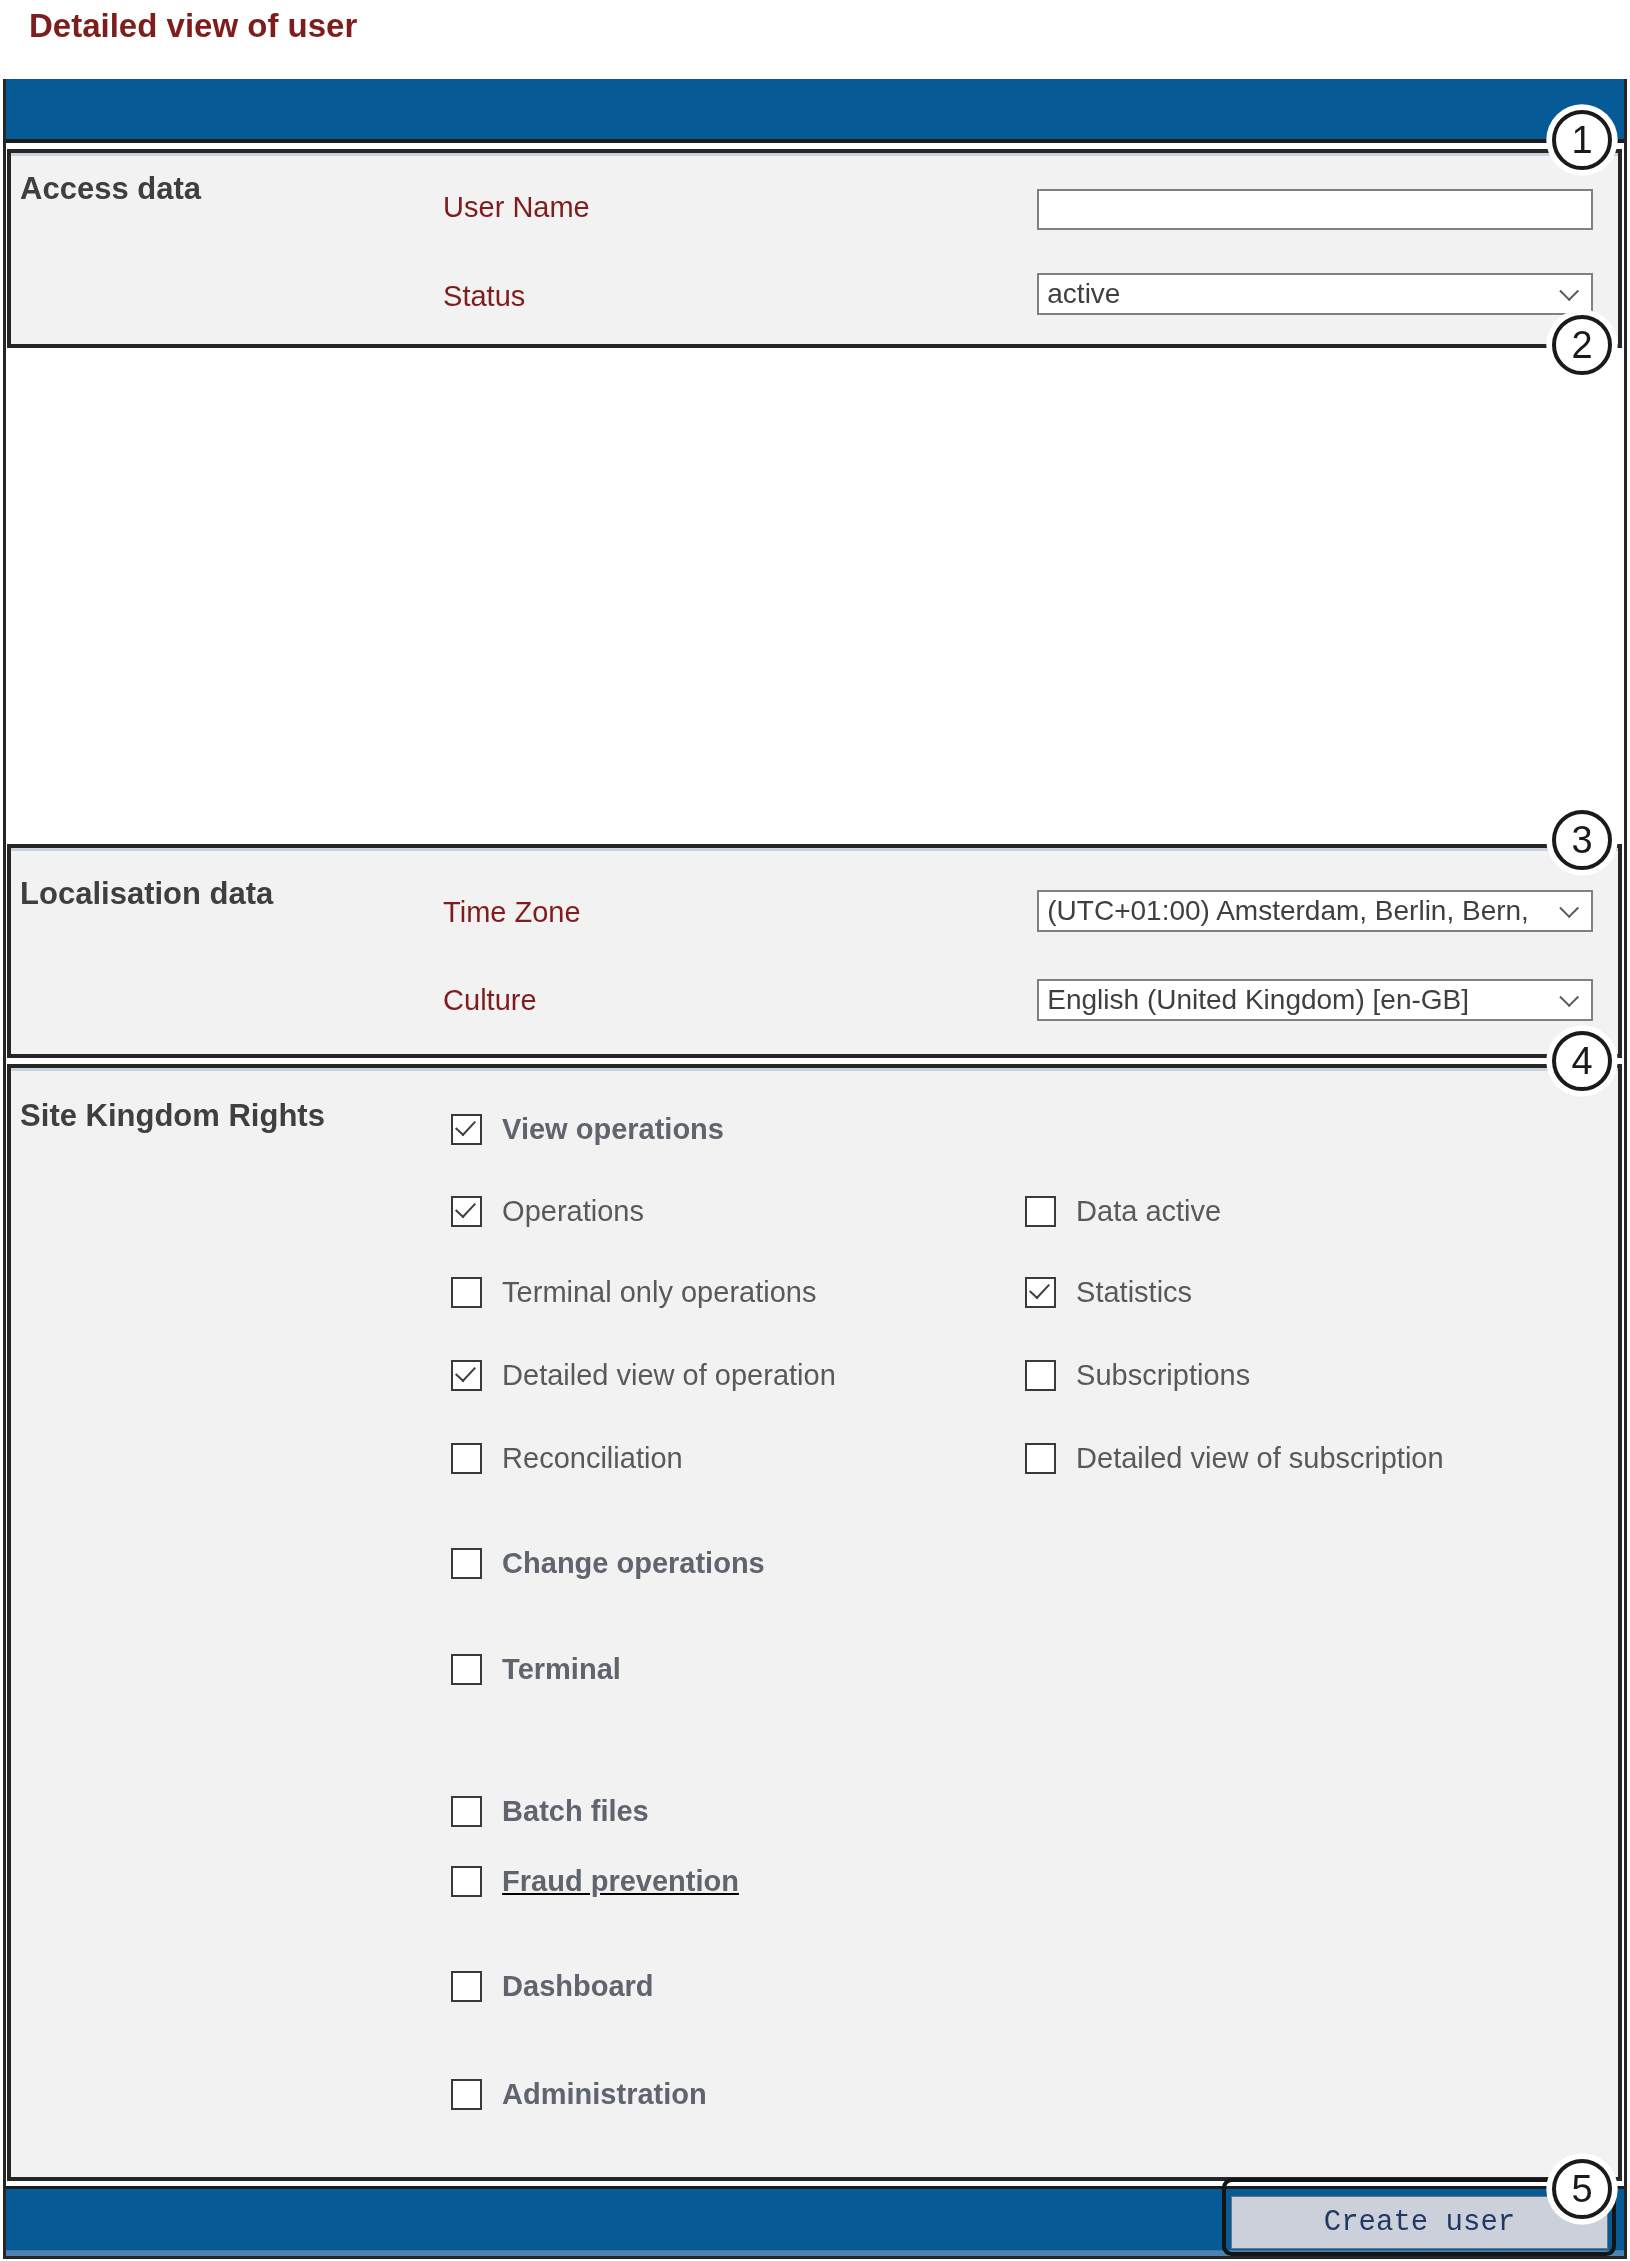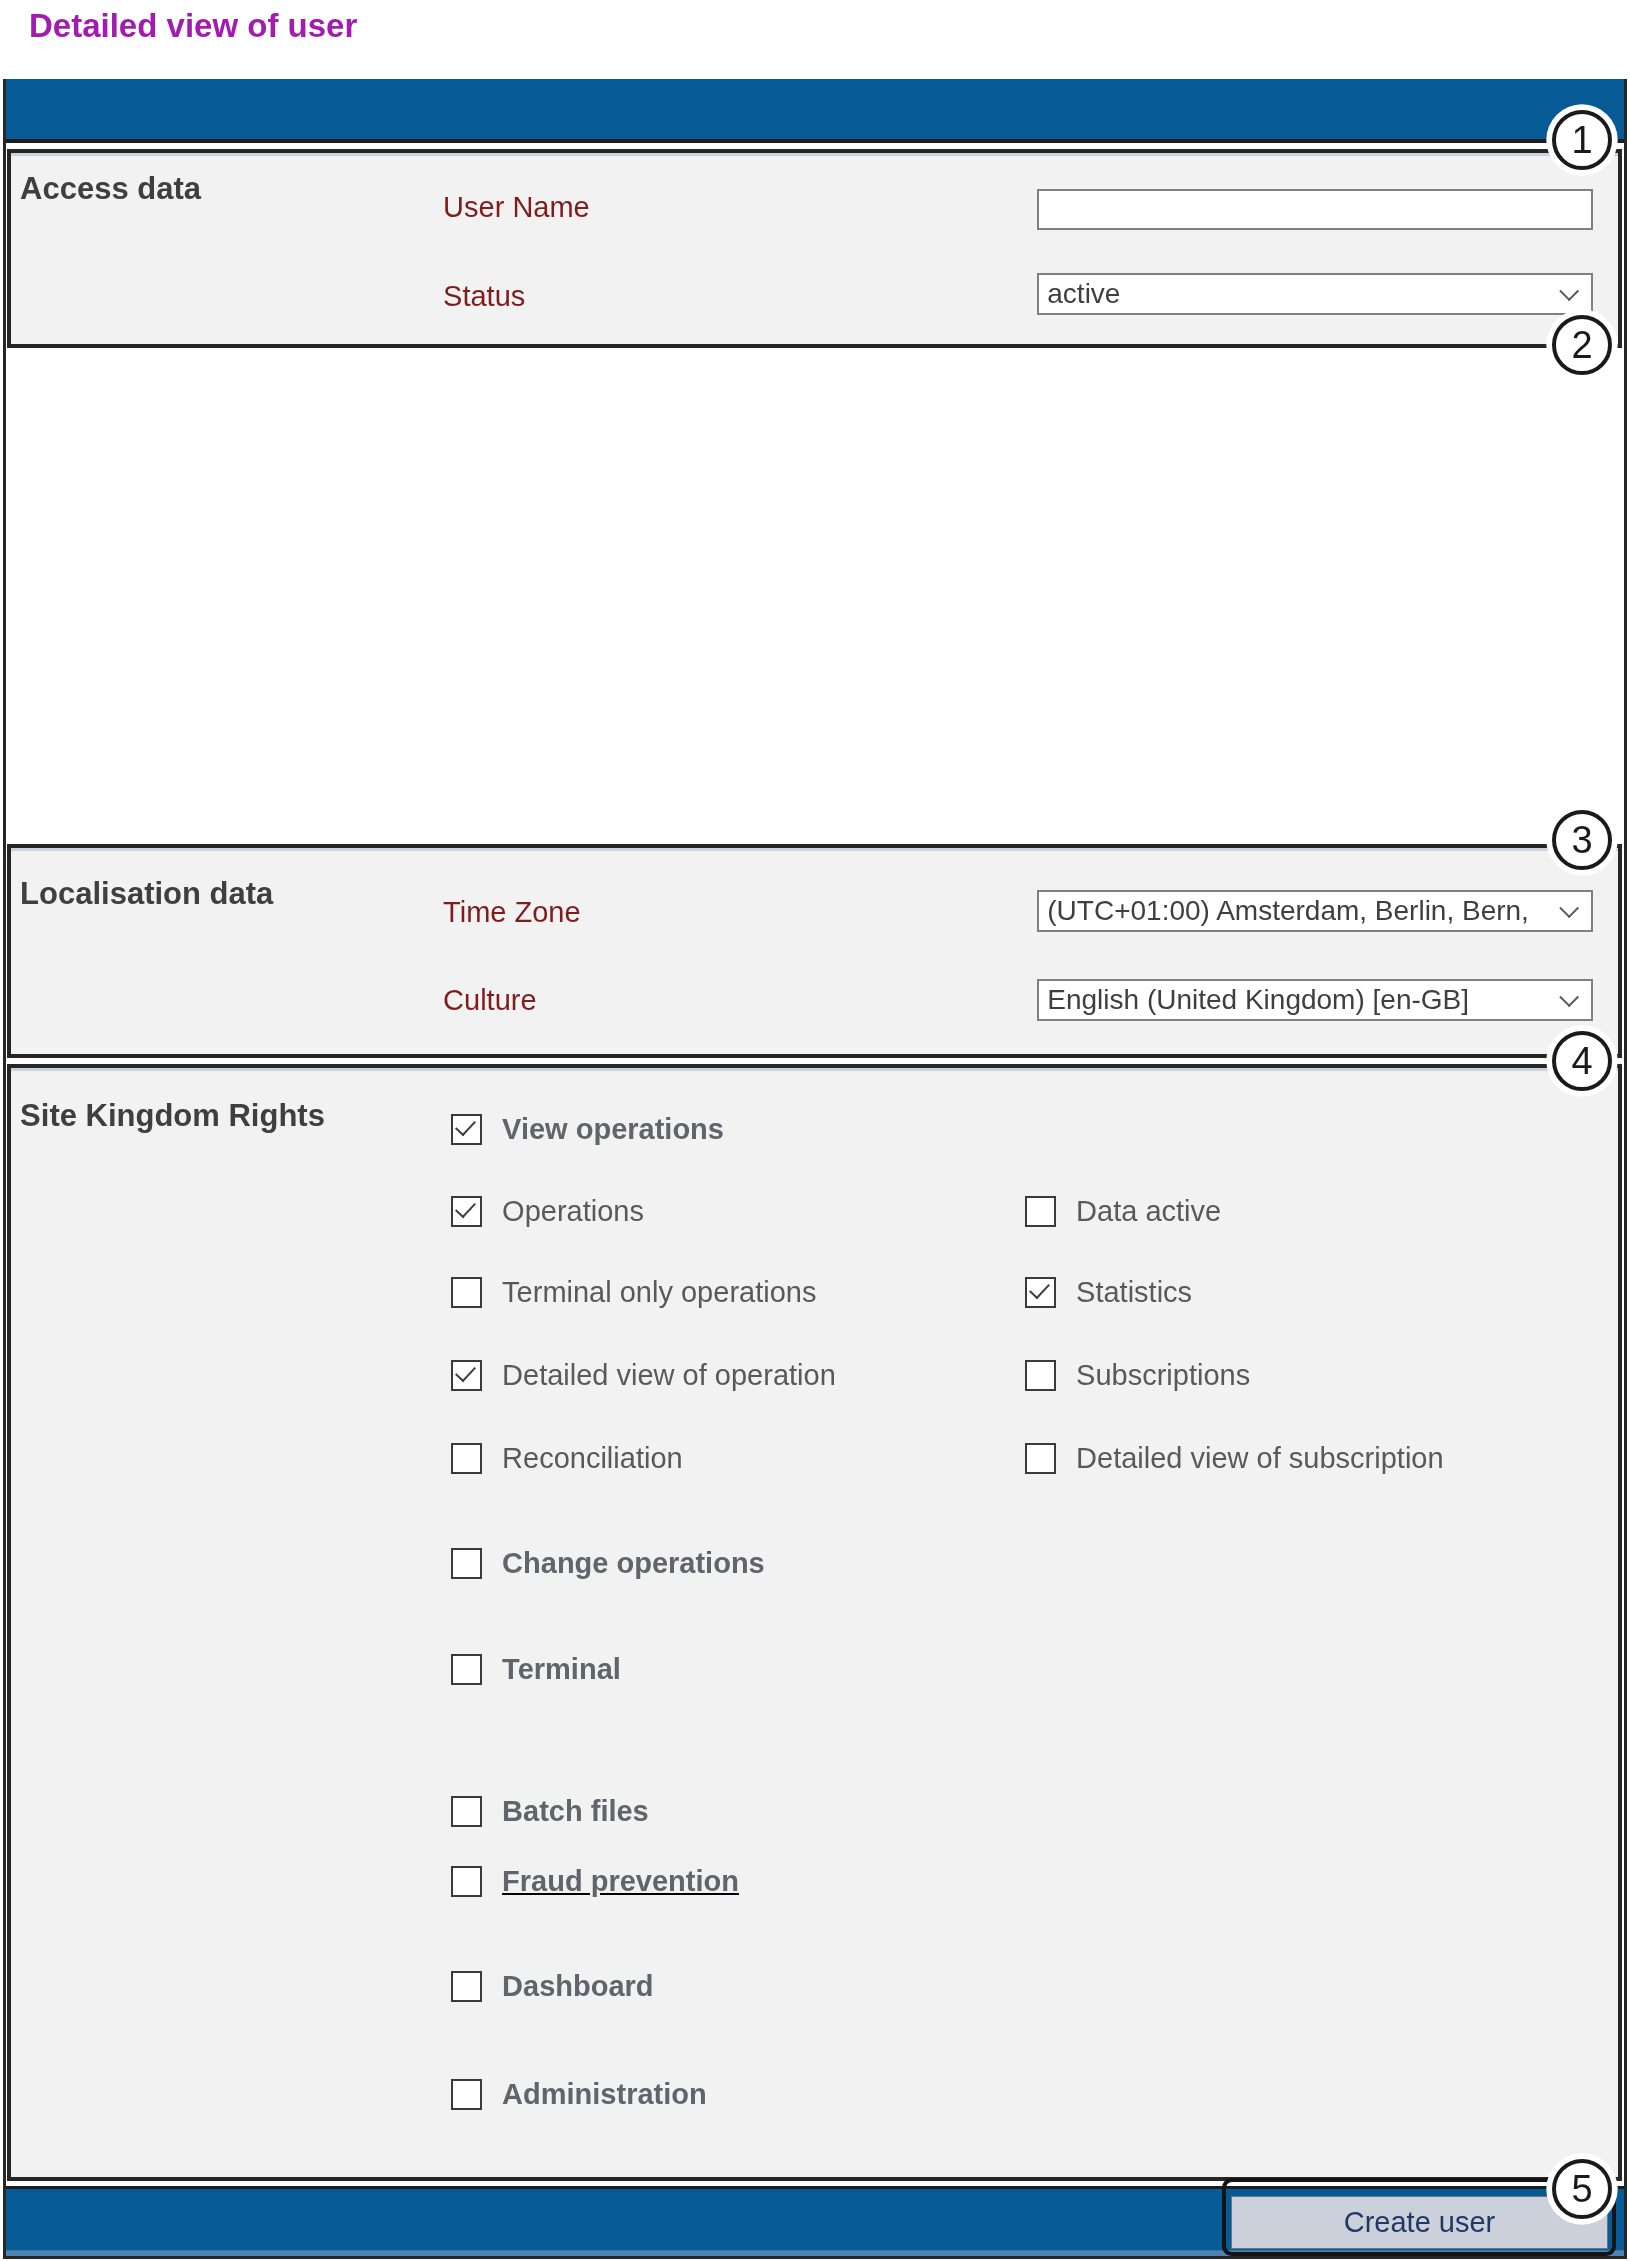--- a/index.html
+++ b/index.html
@@ -1,21 +1,21 @@
 <!DOCTYPE html>
 <html style="font-size:13px"><head>
 <meta charset="utf-8">
 <style>
   html,body{margin:0;padding:0;}
   body{
     width:1631px;height:2261px;position:relative;background:#ffffff;
     font-family:"Liberation Sans", sans-serif;overflow:hidden;
   }
   .page-title{
-    position:absolute;left:29px;top:6.5px;font-size:33px;font-weight:bold;color:#a21caf;white-space:nowrap;
+    position:absolute;left:29px;top:6.5px;font-size:33px;font-weight:bold;color:#7f1d1d;white-space:nowrap;
   }
   .outer{
     position:absolute;left:2.5px;top:79px;width:1624px;height:2180px;box-sizing:border-box;
     border-left:3.3px solid #262626;border-right:3.3px solid #262626;border-bottom:3.3px solid #262626;
     background:#ffffff;
   }
   .header-bar{
     position:absolute;left:0;right:0;top:0;height:60px;background:#065a96;border-bottom:4.9px solid #1c1c1c;
   }
   .footer-bar{
@@ -57,21 +57,21 @@
   }
   .cb.checked::after{
     content:"";position:absolute;left:3.3px;top:4.1px;width:17px;height:9px;
     border-left:2.5px solid #3f3f3f;border-bottom:2.5px solid #3f3f3f;transform:rotate(-47deg);
   }
   .cb-label{font-size:29px;color:#595959;line-height:34px;white-space:nowrap;}
   .cb-label.bold{font-weight:bold;color:#60656d;}
   .create-btn{
     position:absolute;left:1231px;top:2196px;width:377px;height:53px;box-sizing:border-box;
     background:#ccd0da;border:1.6px solid #6e7480;display:flex;align-items:center;justify-content:center;
-    font-size:29px;color:#1f3864;z-index:8;cursor:pointer;
+    font-size:29px;color:#1f3864;z-index:8;cursor:pointer;font-family:Liberation Mono, monospace;
   }
   .callout-rect{
     position:absolute;left:1222px;top:2178px;width:394px;height:78px;box-sizing:border-box;
     border:4.9px solid #141414;border-radius:9.8px;background:transparent;z-index:9;
   }
   .callout-circle{
     position:absolute;left:1552px;width:60px;height:60px;box-sizing:border-box;
     border:4.1px solid #1a1a1a;border-radius:50%;background:#ffffff;box-shadow:0 0 0 5.7px #ffffff;
     display:flex;align-items:center;justify-content:center;
     font-size:38px;color:#1a1a1a;z-index:10;

